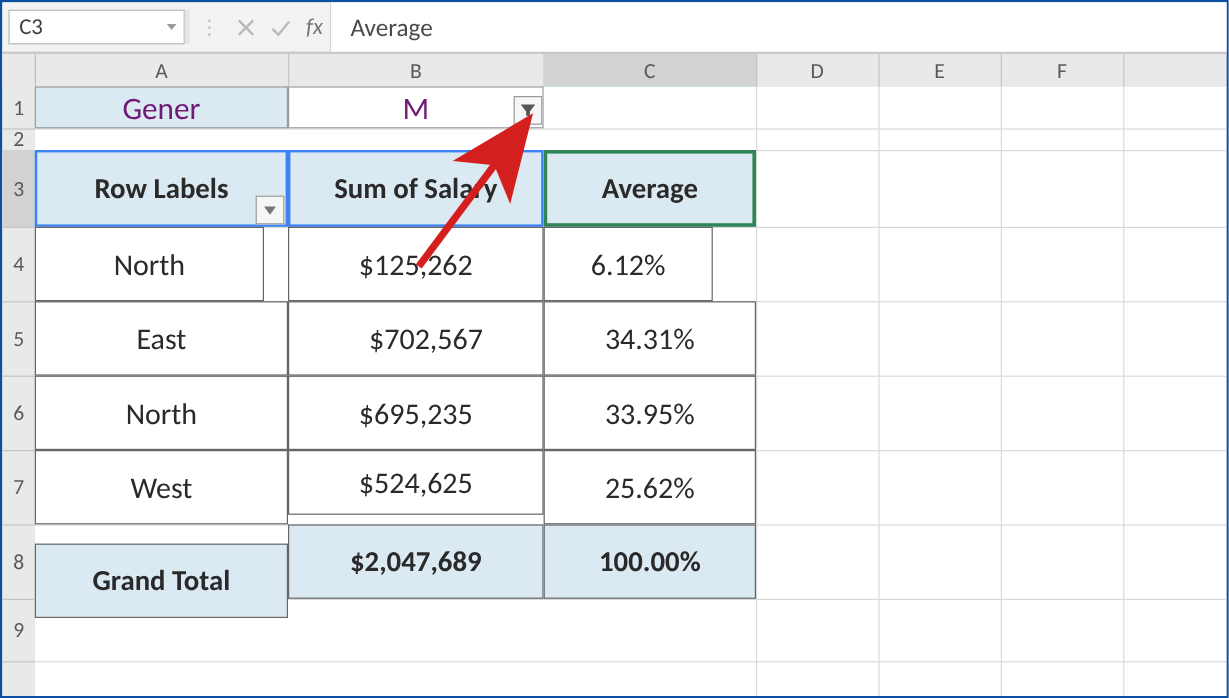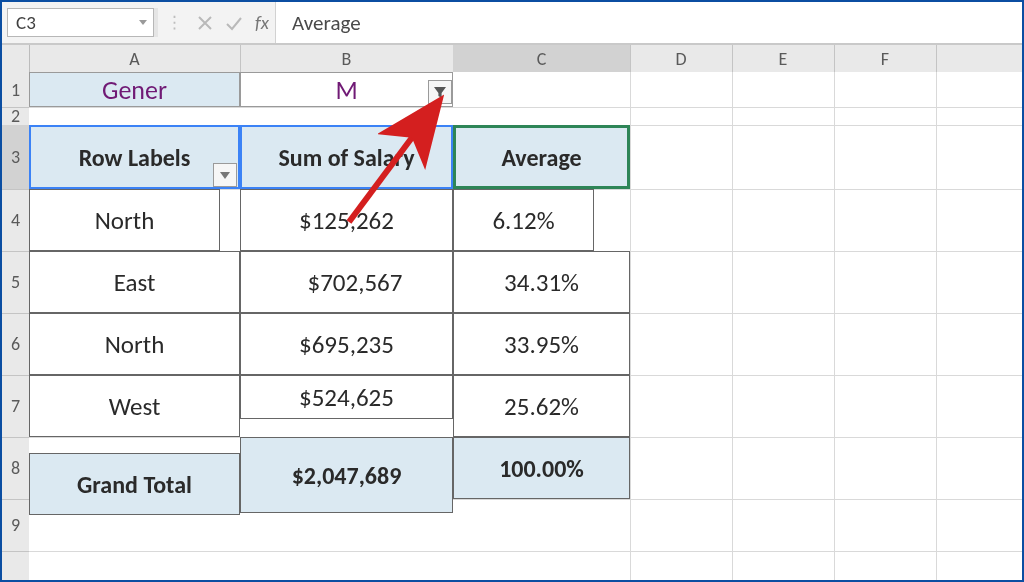--- a/index.html
+++ b/index.html
@@ -341,31 +341,31 @@
     <div class="cell pt-row" style="left:211px;top:241px;width:213px;height:62px;">
         <span>$695,235</span>
       </div>
     <div class="cell pt-row" style="left:424px;top:241px;width:177px;height:62px;">
         <span>33.95%</span>
       </div>
 
     <div class="cell pt-row" style="left:0;top:303px;width:211px;height:62px;">
         <span>West</span>
       </div>
-    <div class="cell pt-row" style="left:211px;top:303px;width:213px;height:44px;">
+    <div class="cell pt-row" style="left:211px;top:303px;width:213px;height:54px;">
         <span>$524,625</span>
       </div>
     <div class="cell pt-row" style="left:424px;top:303px;width:177px;height:62px;">
         <span>25.62%</span>
       </div>
 
     <div class="cell pt-grand" style="left:0;top:365px;width:211px;height:62px;margin-top:16px;">
         <span>Grand Total</span>
       </div>
-    <div class="cell pt-grand" style="left:211px;top:365px;width:213px;height:76px;">
+    <div class="cell pt-grand" style="left:211px;top:365px;width:213px;height:62px;">
         <span>$2,047,689</span>
       </div>
     <div class="cell pt-grand" style="left:424px;top:365px;width:177px;height:62px;">
         <span>100.00%</span>
       </div>
 
     <div class="arrow-wrap" style="left:300px;top:20px;width:140px;height:140px;">
       <svg width="140" height="140">
         <defs>
           <marker id="ahead" markerWidth="12" markerHeight="12" refX="10" refY="5" orient="auto">

